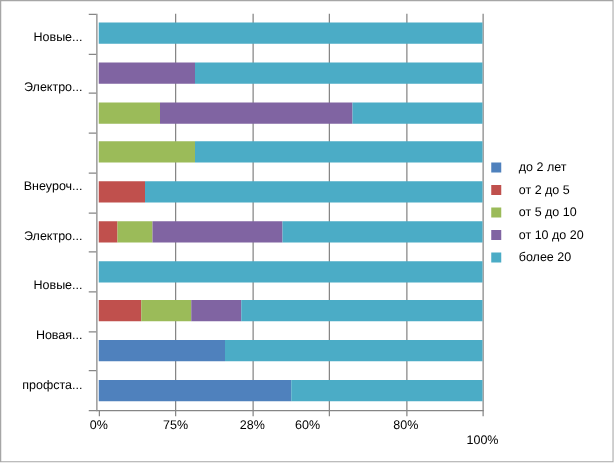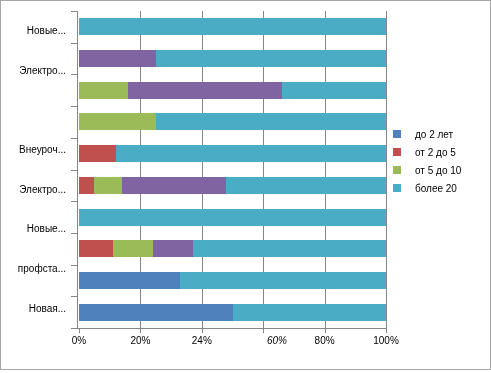--- a/index.html
+++ b/index.html
@@ -259,45 +259,49 @@
       <div class="x-tick" style="left: 385px;"></div>
     </div>
 
   <div id="cat-labels">
       <div class="cat-label">Новые...</div>
       <div class="cat-label">Электро...</div>
       <div class="cat-label"></div>
       <div class="cat-label">Внеуроч...</div>
       <div class="cat-label">Электро...</div>
       <div class="cat-label">Новые...</div>
+      <div class="cat-label">Новая...</div>
       <div class="cat-label">профста...</div>
-      <div class="cat-label">Новая...</div>
     </div>
 
   <div id="x-labels">
       <div class="x-label" style="left: 78px;">0%</div>
-      <div class="x-label" style="left: 139.4px;">20%</div>
-      <div class="x-label" style="left: 200.8px;">24%</div>
-      <div class="x-label" style="left: 276px; font-style: italic;">60%</div>
+      <div class="x-label" style="left: 139.4px;">75%</div>
+      <div class="x-label" style="left: 200.8px;">28%</div>
+      <div class="x-label" style="left: 245px;">60%</div>
       <div class="x-label" style="left: 323.6px; text-align: right;">80%</div>
-      <div class="x-label" style="left: 385px;">100%</div>
+      <div class="x-label" style="left: 385px; margin-top: 12px;">100%</div>
     </div>
 
   <div id="legend">
       <div class="legend-item">
         <span class="legend-swatch" style="background: rgb(79, 129, 189);"></span>
         <span class="legend-text">до 2 лет</span>
       </div>
       <div class="legend-item">
         <span class="legend-swatch" style="background: rgb(192, 80, 77);"></span>
         <span class="legend-text">от 2 до 5</span>
       </div>
       <div class="legend-item">
         <span class="legend-swatch" style="background: rgb(155, 187, 89);"></span>
         <span class="legend-text">от 5 до 10</span>
       </div>
       <div class="legend-item">
+        <span class="legend-swatch" style="background: rgb(128, 100, 162);"></span>
+        <span class="legend-text">от 10 до 20</span>
+      </div>
+      <div class="legend-item">
         <span class="legend-swatch" style="background: rgb(75, 172, 198);"></span>
         <span class="legend-text">более 20</span>
       </div>
     </div>
 
 </div>
 
 </body></html>

